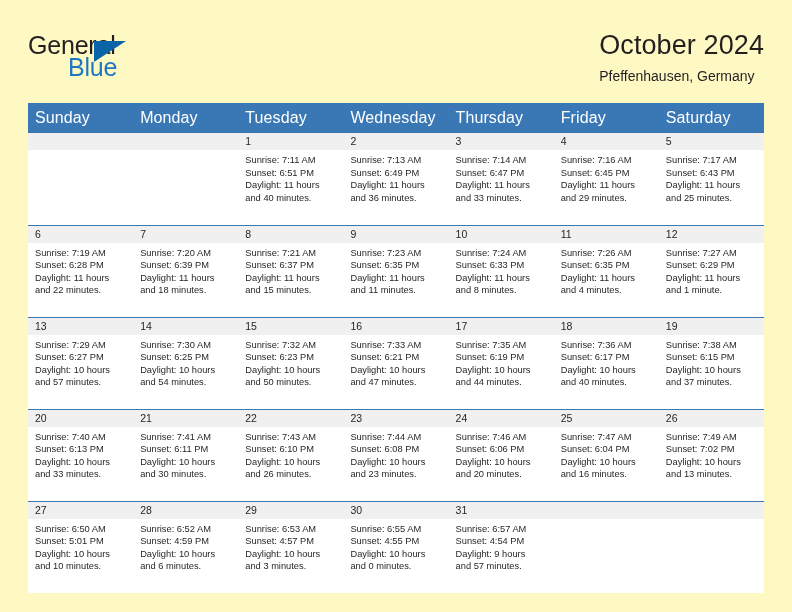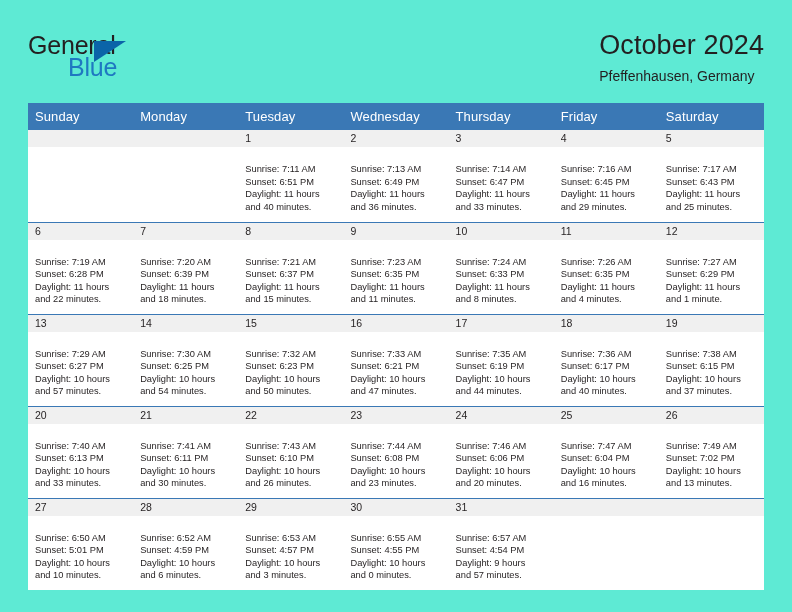--- a/index.html
+++ b/index.html
@@ -10,21 +10,21 @@
     width: 792px;
     height: 612px;
     background: #ffffff;
     font-family: "Liberation Sans", sans-serif;
     -webkit-font-smoothing: antialiased;
   }
   #page {
     position: relative;
     width: 792px;
     height: 612px;
-    background: #5eead4;
+    background: #fef9c3;
     overflow: hidden;
   }
 
   
   .header {
     position: absolute;
     left: 28px;
     top: 28px;
     width: 736px;
     height: 72px;
@@ -90,21 +90,21 @@
     position: absolute;
     left: 28px;
     top: 103px;
     width: 736px;
     border-collapse: collapse;
     table-layout: fixed;
   }
   .calendar th {
     background: #3a78b5;
     color: #ffffff;
-    font-size: 13px;
+    font-size: 16px;
     font-weight: normal;
     text-align: left;
     padding: 6px 0 6px 7px;
     height: 22px;
     border: none;
     letter-spacing: 0.1px;
   }
   .calendar td {
     width: 105.14px;
     height: 92px;
@@ -121,21 +121,21 @@
   }
   .daynum-band {
     background: #f0f0f0;
     height: 17px;
     padding: 1px 0 0 7px;
     font-size: 10.5px;
     color: #231f20;
     line-height: 15px;
   }
   .cell-body {
-    padding: 16px 6px 0 7px;
+    padding: 4px 6px 0 7px;
   }
   .cell-body div {
     font-size: 9.3px;
     line-height: 12.6px;
     color: #231f20;
     white-space: nowrap;
   }
   .empty .daynum-band { background: #f0f0f0; }
 </style>
 </head>

